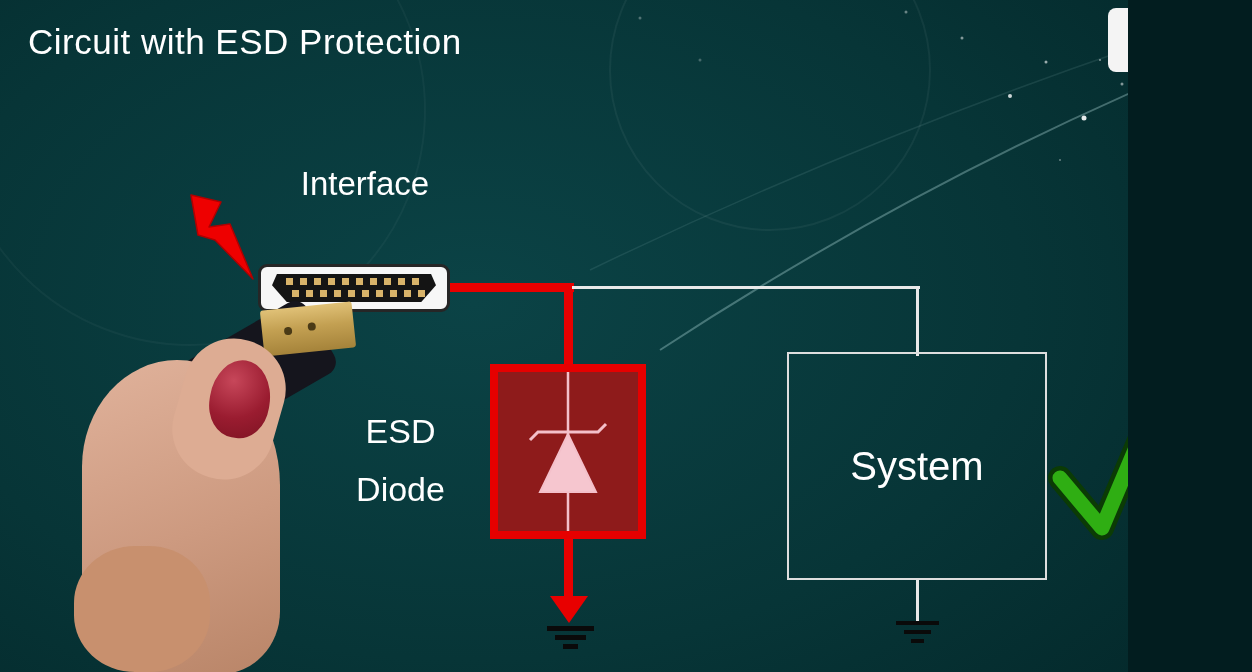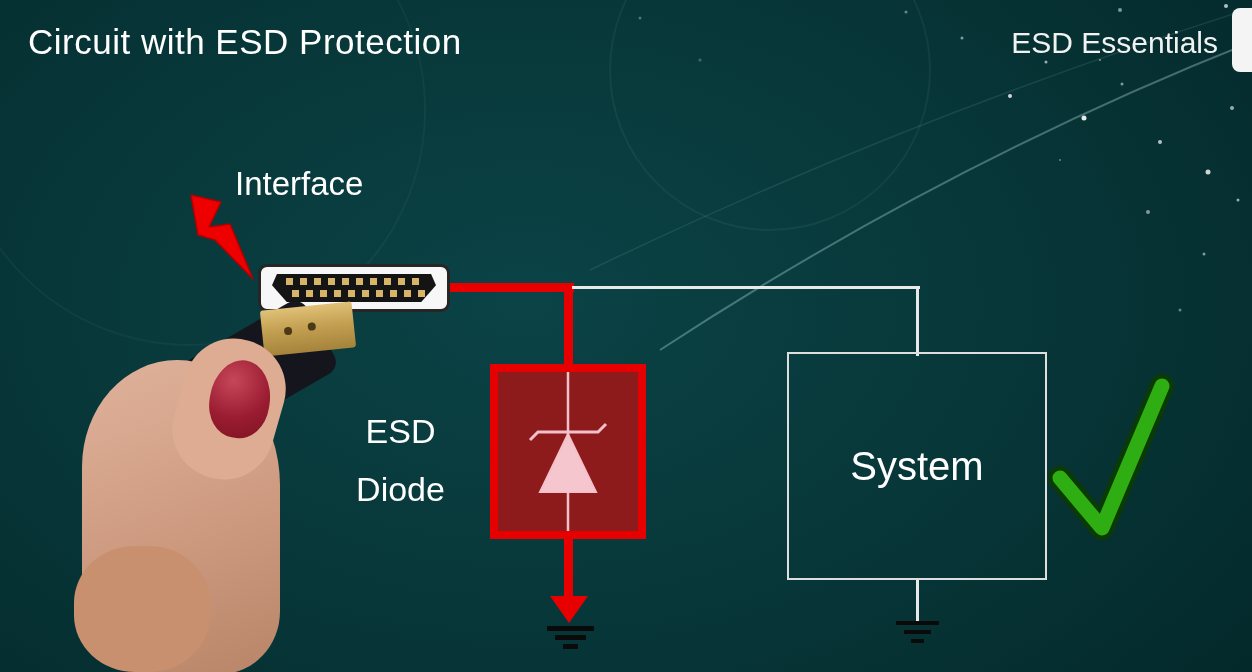--- a/index.html
+++ b/index.html
@@ -1,32 +1,32 @@
 <!DOCTYPE html>
 <html><head>
 <meta charset="utf-8">
 <style>
   * { margin:0; padding:0; box-sizing:border-box; }
   body { font-family:"Liberation Sans", sans-serif; background:#021d1f; }
   .stage {
-    position:relative; width:1252px; height:672px; overflow:hidden;
+    position:relative; width:1128px; height:672px; overflow:hidden;
     background: radial-gradient(ellipse 1000px 650px at 42% 45%, #0b4346 0%, #073537 55%, #032628 100%);
   }
   .abs { position:absolute; }
 
   
   .decor { left:0; top:0; width:1252px; height:672px; z-index:1; pointer-events:none; }
 
   
   .title { left:28px; top:22px; font-size:35px; font-weight:500; color:#fff; z-index:6; letter-spacing:0.5px; }
   .brand { top:26px; right:34px; font-size:30px; color:#f2f2f2; z-index:6; }
   .brand-logo { top:8px; right:-10px; width:30px; height:64px; background:#f4f4f4; border-radius:8px; z-index:6; }
 
   
-  .connector-label { left:235px; top:155px; width:260px; color:#fff; font-size:33px; line-height:57px; z-index:6; }
+  .connector-label { left:235px; top:155px; width:260px; text-align:center; color:#fff; font-size:33px; line-height:57px; z-index:6; }
   .esd-label { left:318px; top:402px; width:165px; text-align:center; color:#fff; font-size:34px; line-height:58px; z-index:6; }
 
   
   .bolt { left:185px; top:193px; width:80px; height:92px; z-index:6; }
 
   
   .hdmi-face { left:258px; top:264px; width:192px; height:48px; background:#f7f7f7; border:3px solid #262626; border-radius:9px; z-index:4; }
   .hdmi-port { position:absolute; left:11px; top:7px; width:164px; height:28px; background:#141414;
     clip-path: polygon(3% 0, 97% 0, 100% 40%, 91% 100%, 9% 100%, 0 40%); }
   .pin-row { position:absolute; left:14px; height:7px; width:136px;
@@ -103,21 +103,20 @@
       <circle cx="640" cy="18" r="1.5" opacity="0.3"></circle>
         <circle cx="700" cy="60" r="1.5" opacity="0.25"></circle>
       <circle cx="1180" cy="310" r="1.5" opacity="0.4"></circle>
         <circle cx="1100" cy="60" r="1" opacity="0.5"></circle>
       <circle cx="1060" cy="160" r="1" opacity="0.4"></circle>
         <circle cx="1226" cy="6" r="2" opacity="0.7"></circle>
     </g>
   </svg>
 
   <div class="abs title">Circuit with ESD Protection</div>
-  <div class="abs brand">ESD Essentials</div>
   <div class="abs brand-logo"></div>
 
   <div class="abs connector-label">
     <div>Interface</div>
   </div>
 
   <svg class="abs bolt" viewBox="0 0 80 92">
     <path d="M6,2 L36,9 L24,34 L45,31 L68,86 L30,47 L13,42 Z" fill="#ee0000" stroke="#b00000" stroke-width="1.5" stroke-linejoin="round"></path>
   </svg>
 

